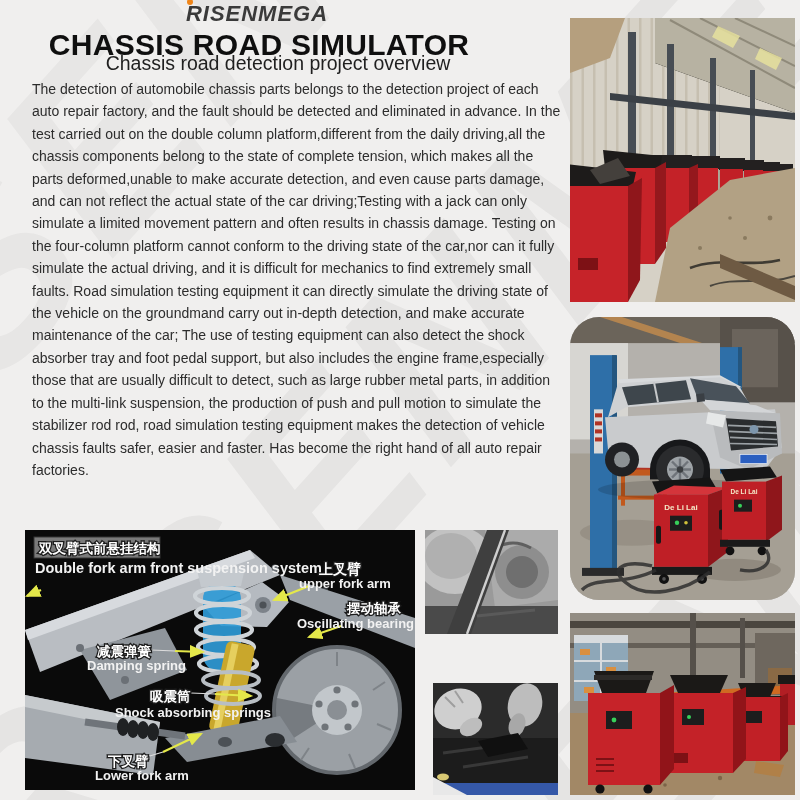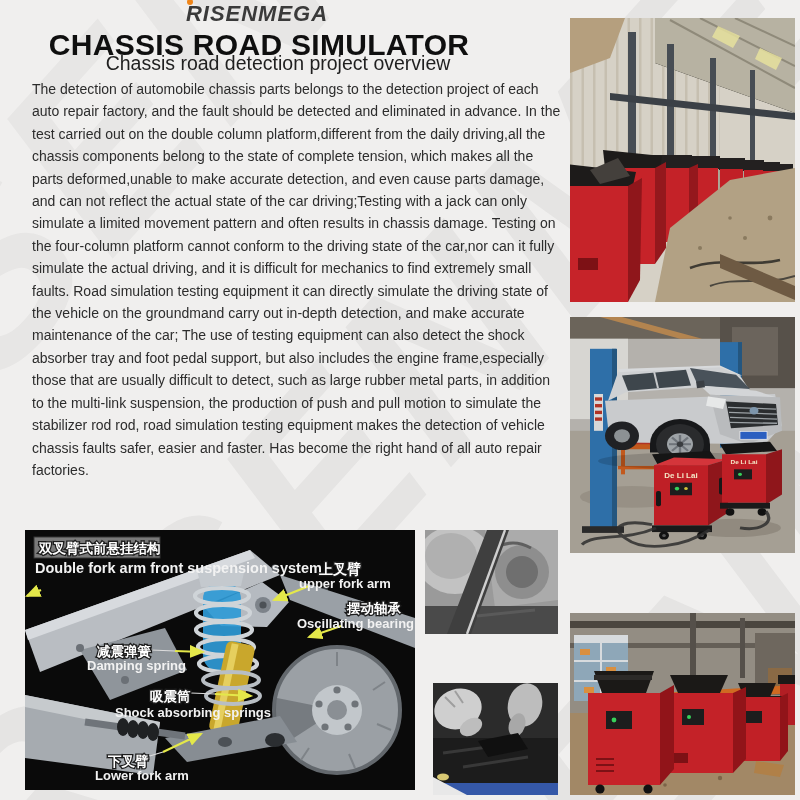--- a/index.html
+++ b/index.html
@@ -40,21 +40,21 @@
     font-weight:400;font-size:19.5px;color:#1f1f1f;
   }
   .body-text{
     position:absolute;z-index:2;left:32px;top:78px;width:533px;margin:0;
     font-size:14px;line-height:22.4px;color:#2c2c2c;text-align:left;
   }
   
   .photo,.diagram{position:absolute;z-index:3;margin:0;overflow:hidden;}
   .photo svg,.diagram svg{display:block;width:100%;height:100%;}
   .photo1{left:570px;top:18px;width:225px;height:284px;}
-  .photo2{left:570px;top:317px;width:225px;height:236px;}
+  .photo2{left:570px;top:317px;width:225px;height:283px;border-radius:29px;}
   .photo3{left:570px;top:613px;width:225px;height:182px;}
   .smallA{left:425px;top:530px;width:133px;height:104px;}
   .smallB{left:433px;top:683px;width:125px;height:112px;}
   .diagram{left:25px;top:530px;width:390px;height:260px;background:#22c55e;}
   .cn{font-weight:bold;paint-order:stroke;stroke:#1c1c1c;stroke-width:2.6px;fill:#ffffff;}
   .en{fill:#f2f2f2;font-weight:bold;}
 </style>
 </head>
 <body>
 

